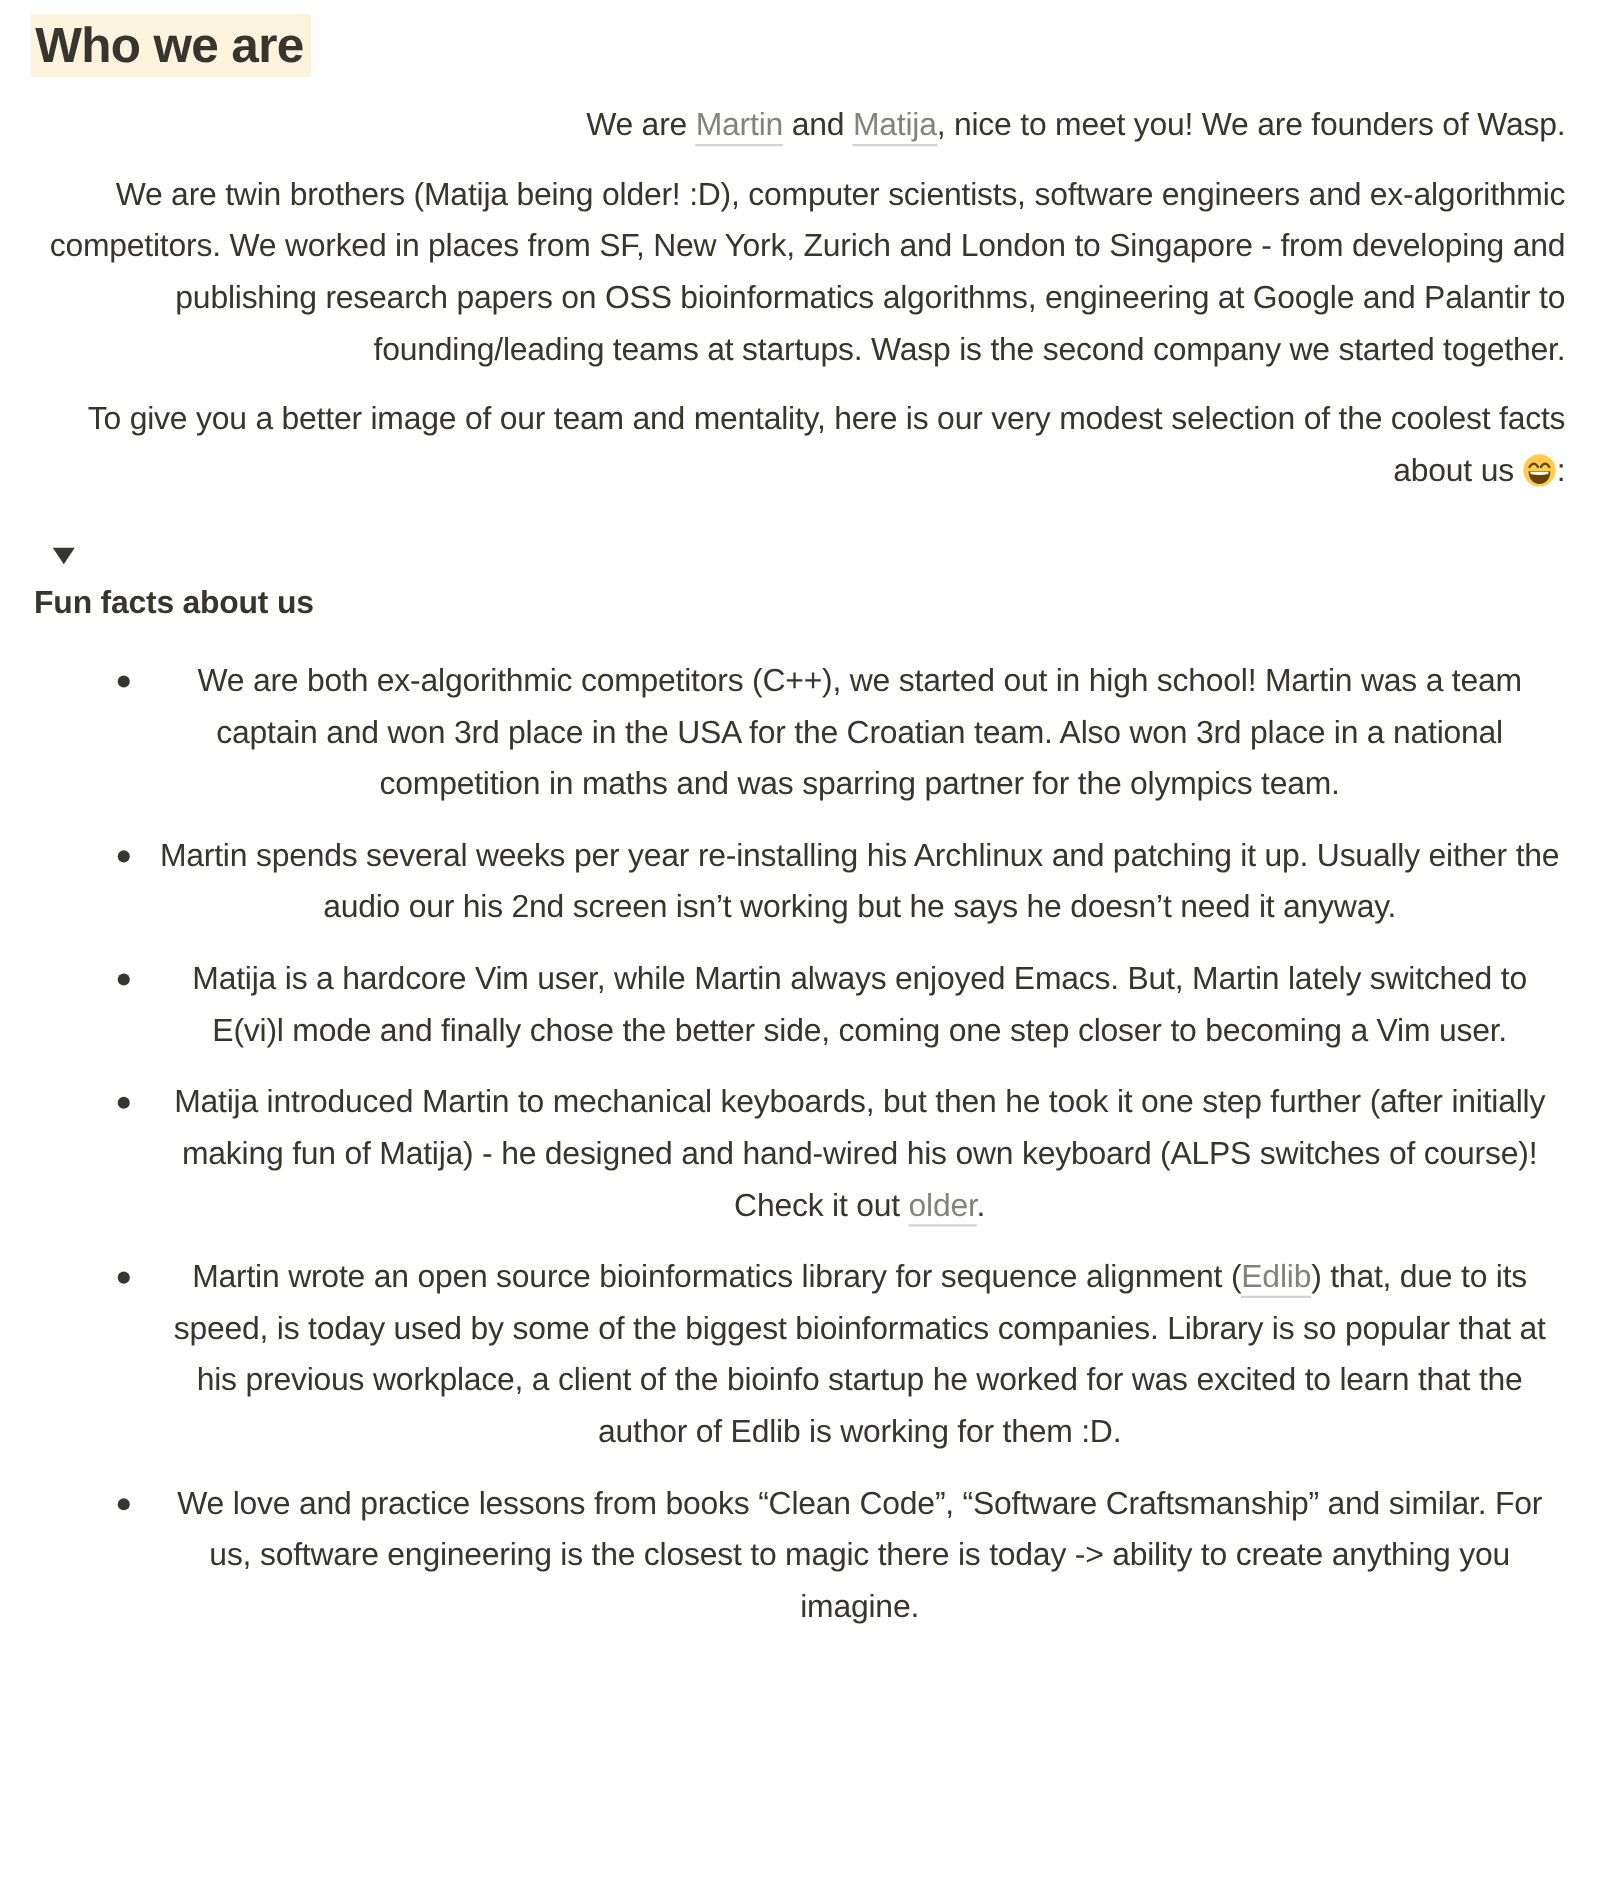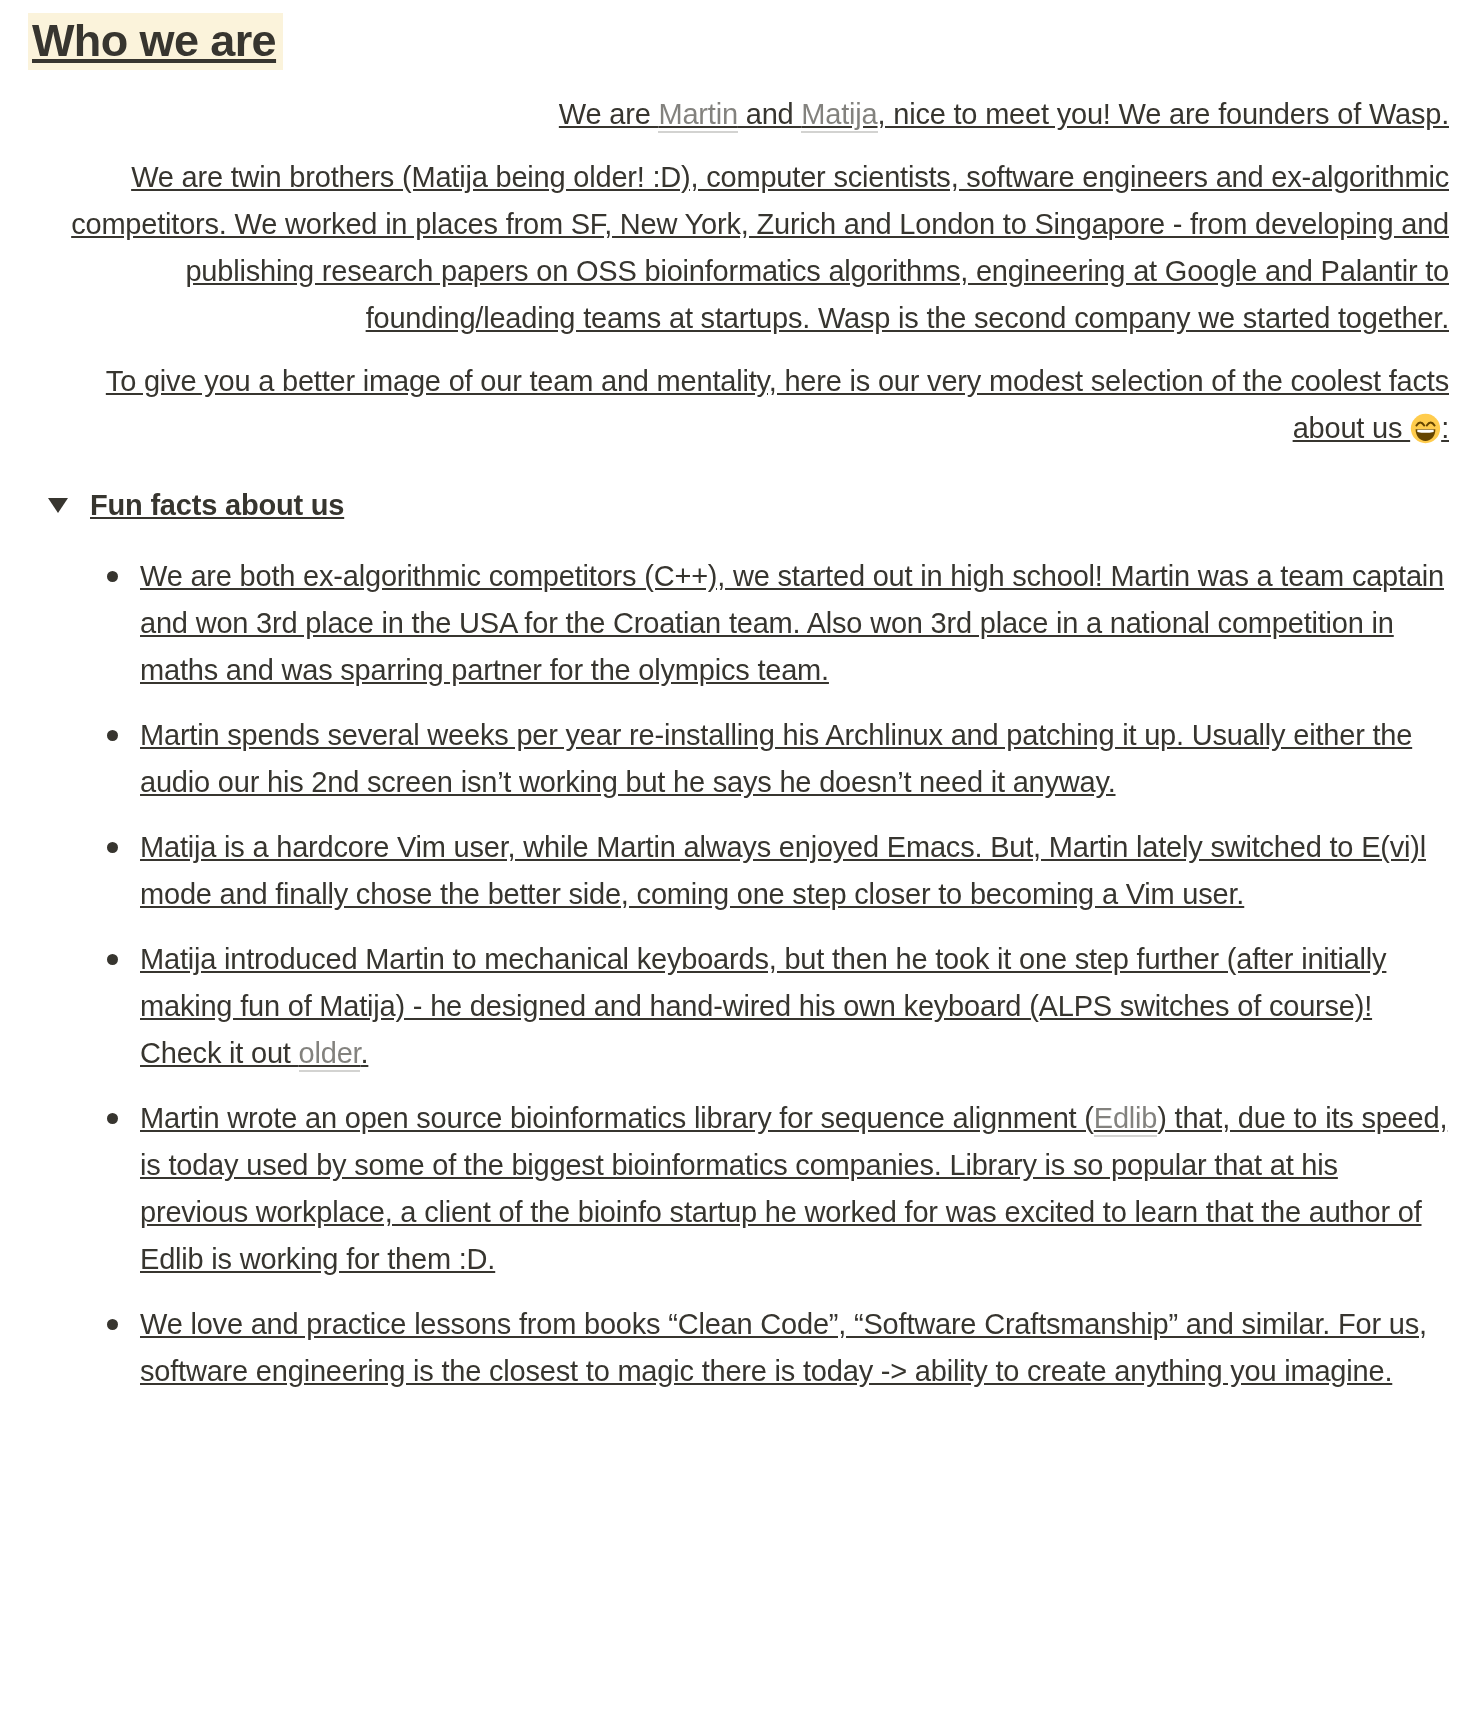--- a/index.html
+++ b/index.html
@@ -5,22 +5,21 @@
   * { margin: 0; padding: 0; box-sizing: border-box; }
   html, body { width: 1464px; height: 1710px; background: #ffffff; overflow: hidden; }
   body {
     font-family: "Liberation Sans", sans-serif;
     color: #37352F;
     font-size: 29px;
     line-height: 47px;
     letter-spacing: -0.2px;
   }
   .content {
-    padding: 13px 15px 0 31px;
-    text-decoration: underline;
+    padding: 13px 41px 0 31px;
   }
   h1.page-title {
     font-size: 45px;
     line-height: 56px;
     font-weight: 700;
     letter-spacing: -0.6px;
     margin: 0 0 22px 0;
   }
   h1.page-title .hl {
     background: #FBF3DB;
@@ -33,20 +32,21 @@
     color: rgba(55, 53, 47, 0.62);
     text-decoration: none;
     border-bottom: 2px solid rgba(55, 53, 47, 0.22);
     padding-bottom: 1px;
     cursor: pointer;
   }
   .toggle-row {
     display: flex;
     align-items: flex-start;
     margin: 0 0 24px 0;
+    flex-direction: column;
   }
   .toggle-btn {
     width: 24px;
     height: 40px;
     margin: 3px 20px 0 15px;
     display: flex;
     align-items: center;
     justify-content: center;
     flex: 0 0 auto;
     cursor: pointer;
@@ -64,20 +64,21 @@
     line-height: 47px;
   }
   ul.facts {
     list-style: none;
     margin-left: 59px;
   }
   ul.facts li.fact {
     position: relative;
     padding-left: 50px;
     margin-bottom: 18px;
+    text-align: center;
   }
   ul.facts li.fact:last-child { margin-bottom: 14px; }
   .dot {
     position: absolute;
     left: 17px;
     top: 18px;
     width: 11px;
     height: 11px;
     border-radius: 50%;
     background: #37352F;

